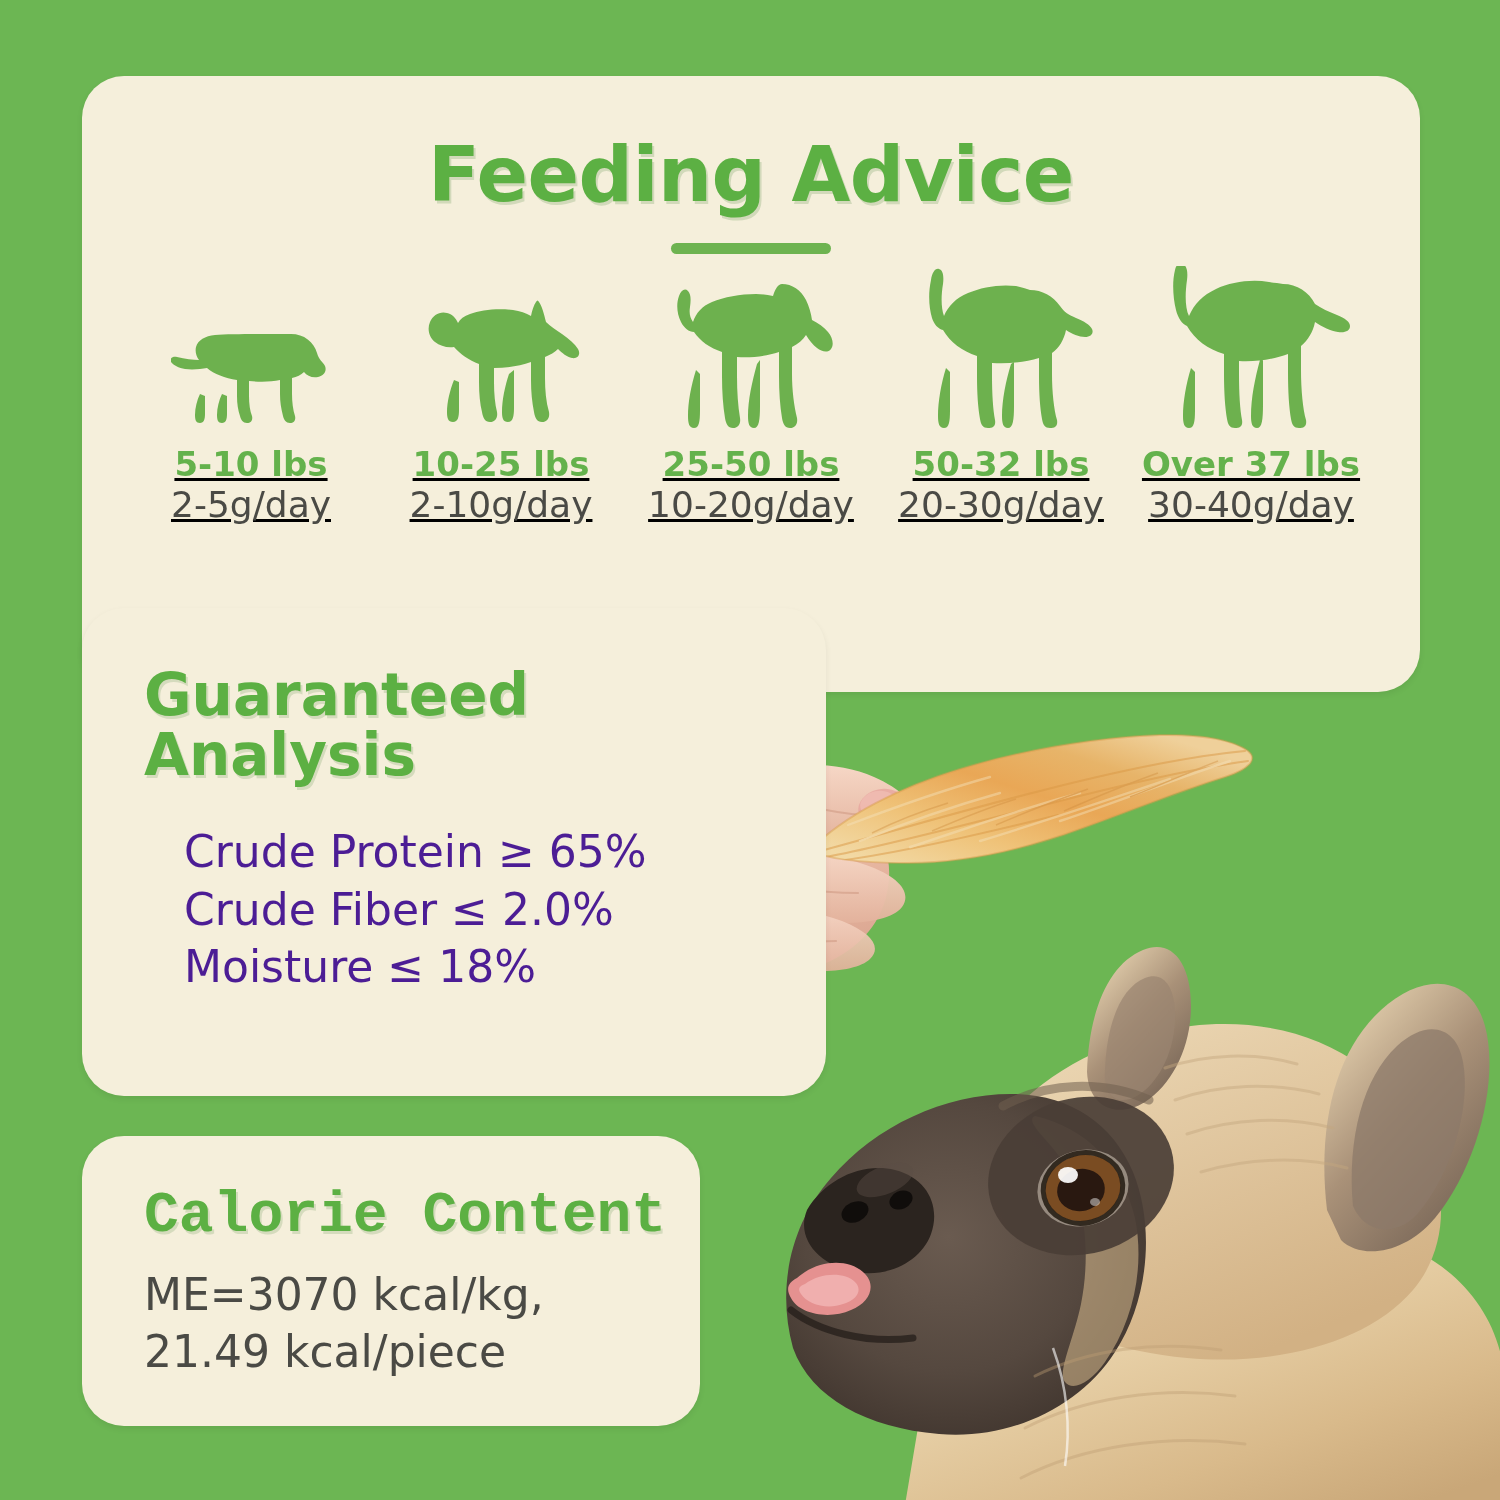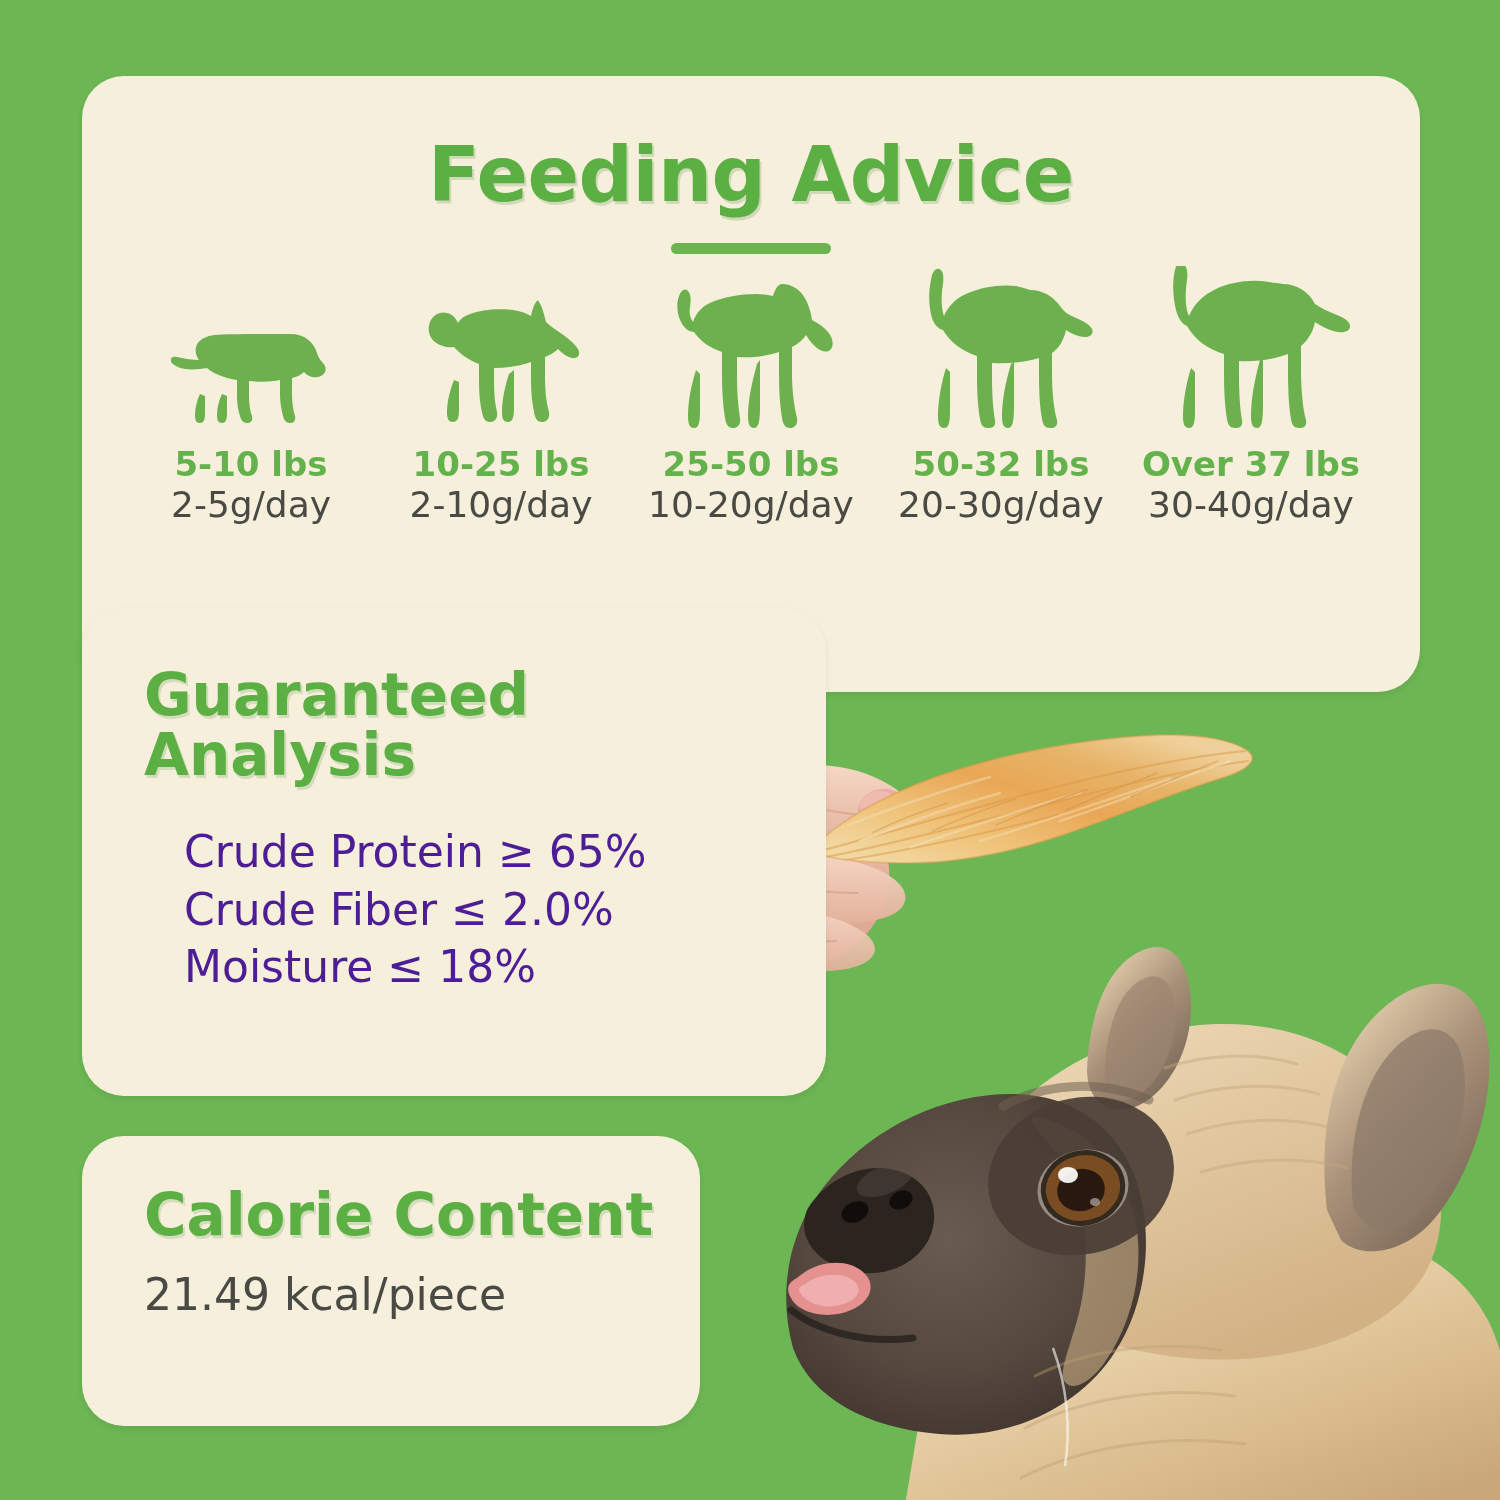--- a/index.html
+++ b/index.html
@@ -56,20 +56,21 @@
   .title-divider{
     width:160px;height:11px;border-radius:6px;
     background:#6DB350;
     margin:24px auto 0 auto;
   }
 
   .size-row{
     display:flex;
     margin-top:14px;
     padding:0 44px;
+    text-decoration:underline;
   }
   .size-col{
     flex:1;
     display:flex;
     flex-direction:column;
     align-items:center;
   }
   .silhouette-box{
     height:160px;
     display:flex;
@@ -95,21 +96,21 @@
   
   .card-heading{
     color:#5CB043;
     font-size:58px;
     font-weight:bold;
     line-height:1.03;
     text-shadow:2px 3px 0 rgba(120,160,100,.25);
     font-family:"DejaVu Sans", sans-serif;
   }
   #analysis-card .card-heading{ margin:58px 0 0 62px; }
-  #calorie-card  .card-heading{ margin:50px 0 0 62px; }
+  #calorie-card  .card-heading{ margin:50px 0 0 62px;font-family:Liberation Mono, monospace; }
 
   .analysis-list{
     margin:38px 0 0 62px;
   }
   .analysis-list li{
     list-style:none;
     color:#4c1d95;
     font-size:44px;
     line-height:1.30;
     white-space:nowrap;
@@ -445,15 +446,16 @@
   <ul class="analysis-list">
     <li>Crude Protein ≥ 65%</li>
     <li>Crude Fiber ≤ 2.0%</li>
     <li>Moisture ≤ 18%</li>
   </ul>
 </div>
 
 <div class="card" id="calorie-card">
   <div class="card-heading">Calorie Content</div>
   <div class="calorie-lines">
+    <div>ME=3070 kcal/kg,</div>
     <div>21.49 kcal/piece</div>
   </div>
 </div>
 
 </body></html>

